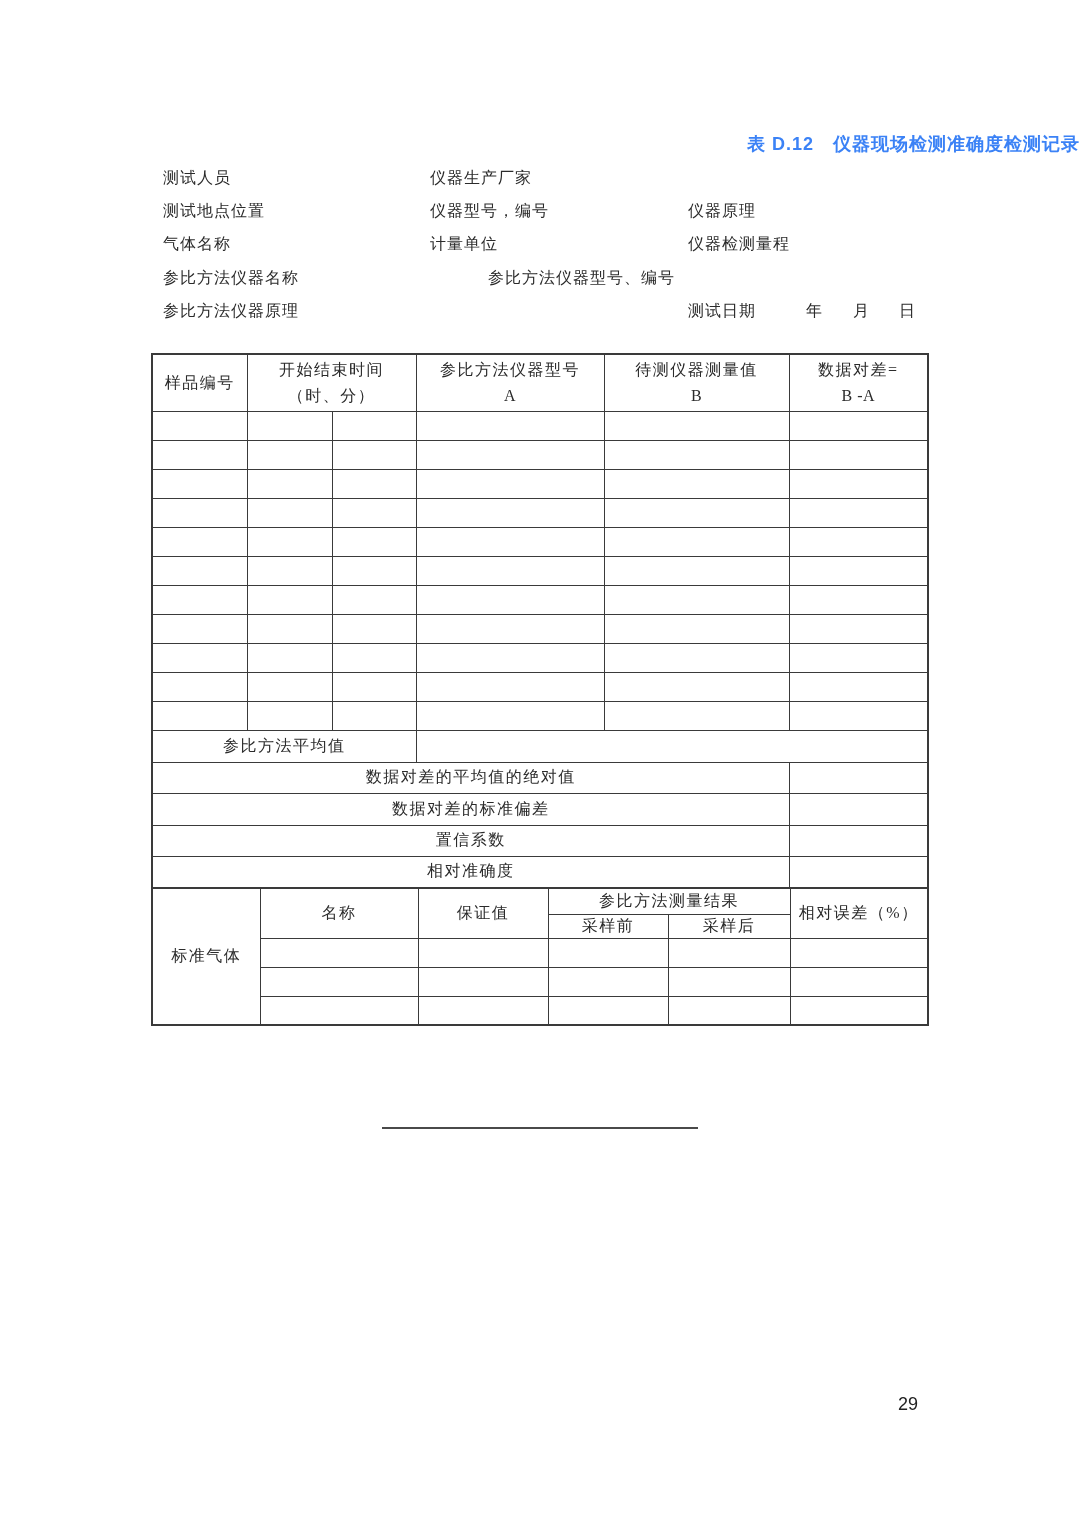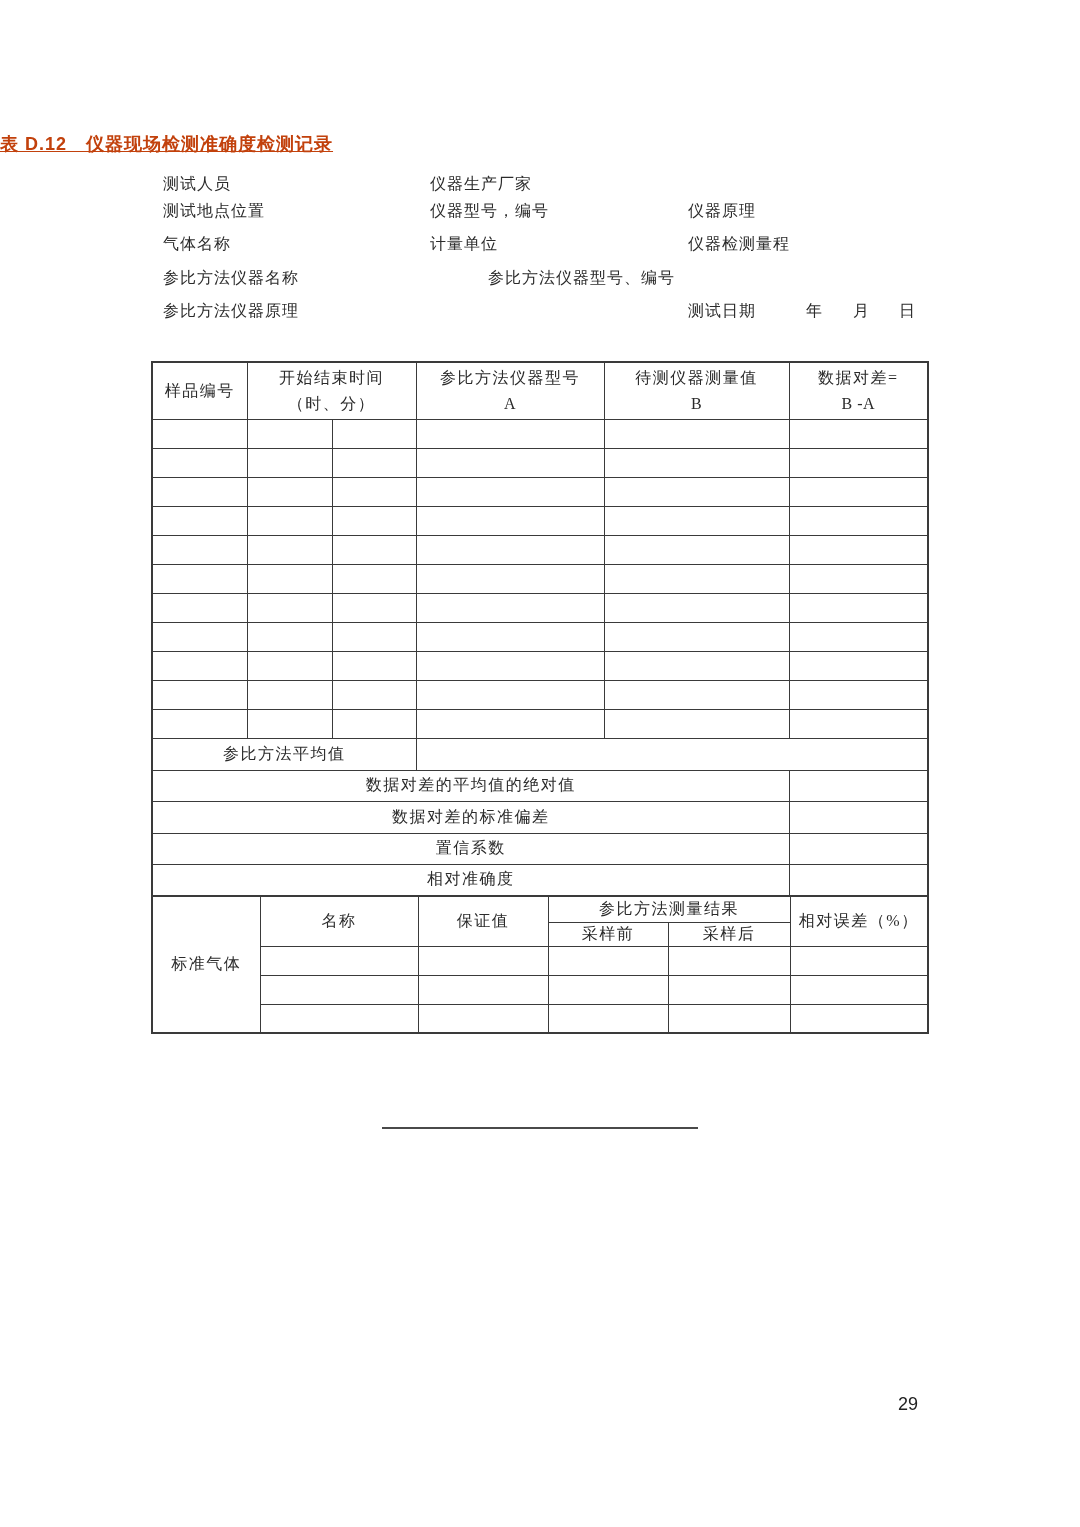--- a/index.html
+++ b/index.html
@@ -6,41 +6,39 @@
   .page {
     position:relative;
     width:1080px; height:1527px;
     background:#ffffff;
     font-family:"Liberation Serif","DejaVu Serif",serif;
     color:#2b2b2b;
     overflow:hidden;
   }
   .title {
     position:absolute; top:132px; left:0; width:100%;
-    text-align:left;
+    text-align:right;
     font-family:"Liberation Sans","DejaVu Sans",sans-serif;
     font-weight:bold; font-size:18px; letter-spacing:1px;
-    color:#c2410c;
-    text-decoration:underline;
+    color:#3b82f6;
   }
   .info-line {
     position:absolute; left:0; width:100%; height:24px; line-height:24px;
     font-size:16px; letter-spacing:1px; white-space:nowrap;
   }
   .info-line span { position:absolute; top:0; white-space:nowrap; }
-  .il-1 { top:172px; } .il-2 { top:199px;padding-left:44px; } .il-3 { top:232px; }
+  .il-1 { top:166px; } .il-2 { top:199px;padding-left:44px; } .il-3 { top:232px; }
   .il-4 { top:266px; } .il-5 { top:299px; }
   .px163 { left:163px; } .px430 { left:430px; } .px688 { left:688px; }
   .px488 { left:488px; } .px806 { left:806px; } .px853 { left:853px; } .px899 { left:899px; }
 
   .table-stack { position:absolute; left:151px; top:353px; width:776px; }
   table.form {
     border-collapse:collapse; table-layout:fixed; width:776px;
     border:2px solid #3a3a3a;
-    margin-top:8px;
   }
   table.form + table.form { margin-top:-2px; }
   table.form td {
     border:1px solid #3a3a3a;
     padding:0; text-align:center; vertical-align:middle;
     font-size:16px; letter-spacing:1.5px; color:#2b2b2b;
     overflow:hidden;
   }
   td.lbl { text-align:left; padding-left:11px; }
   .cl { line-height:26px; }

